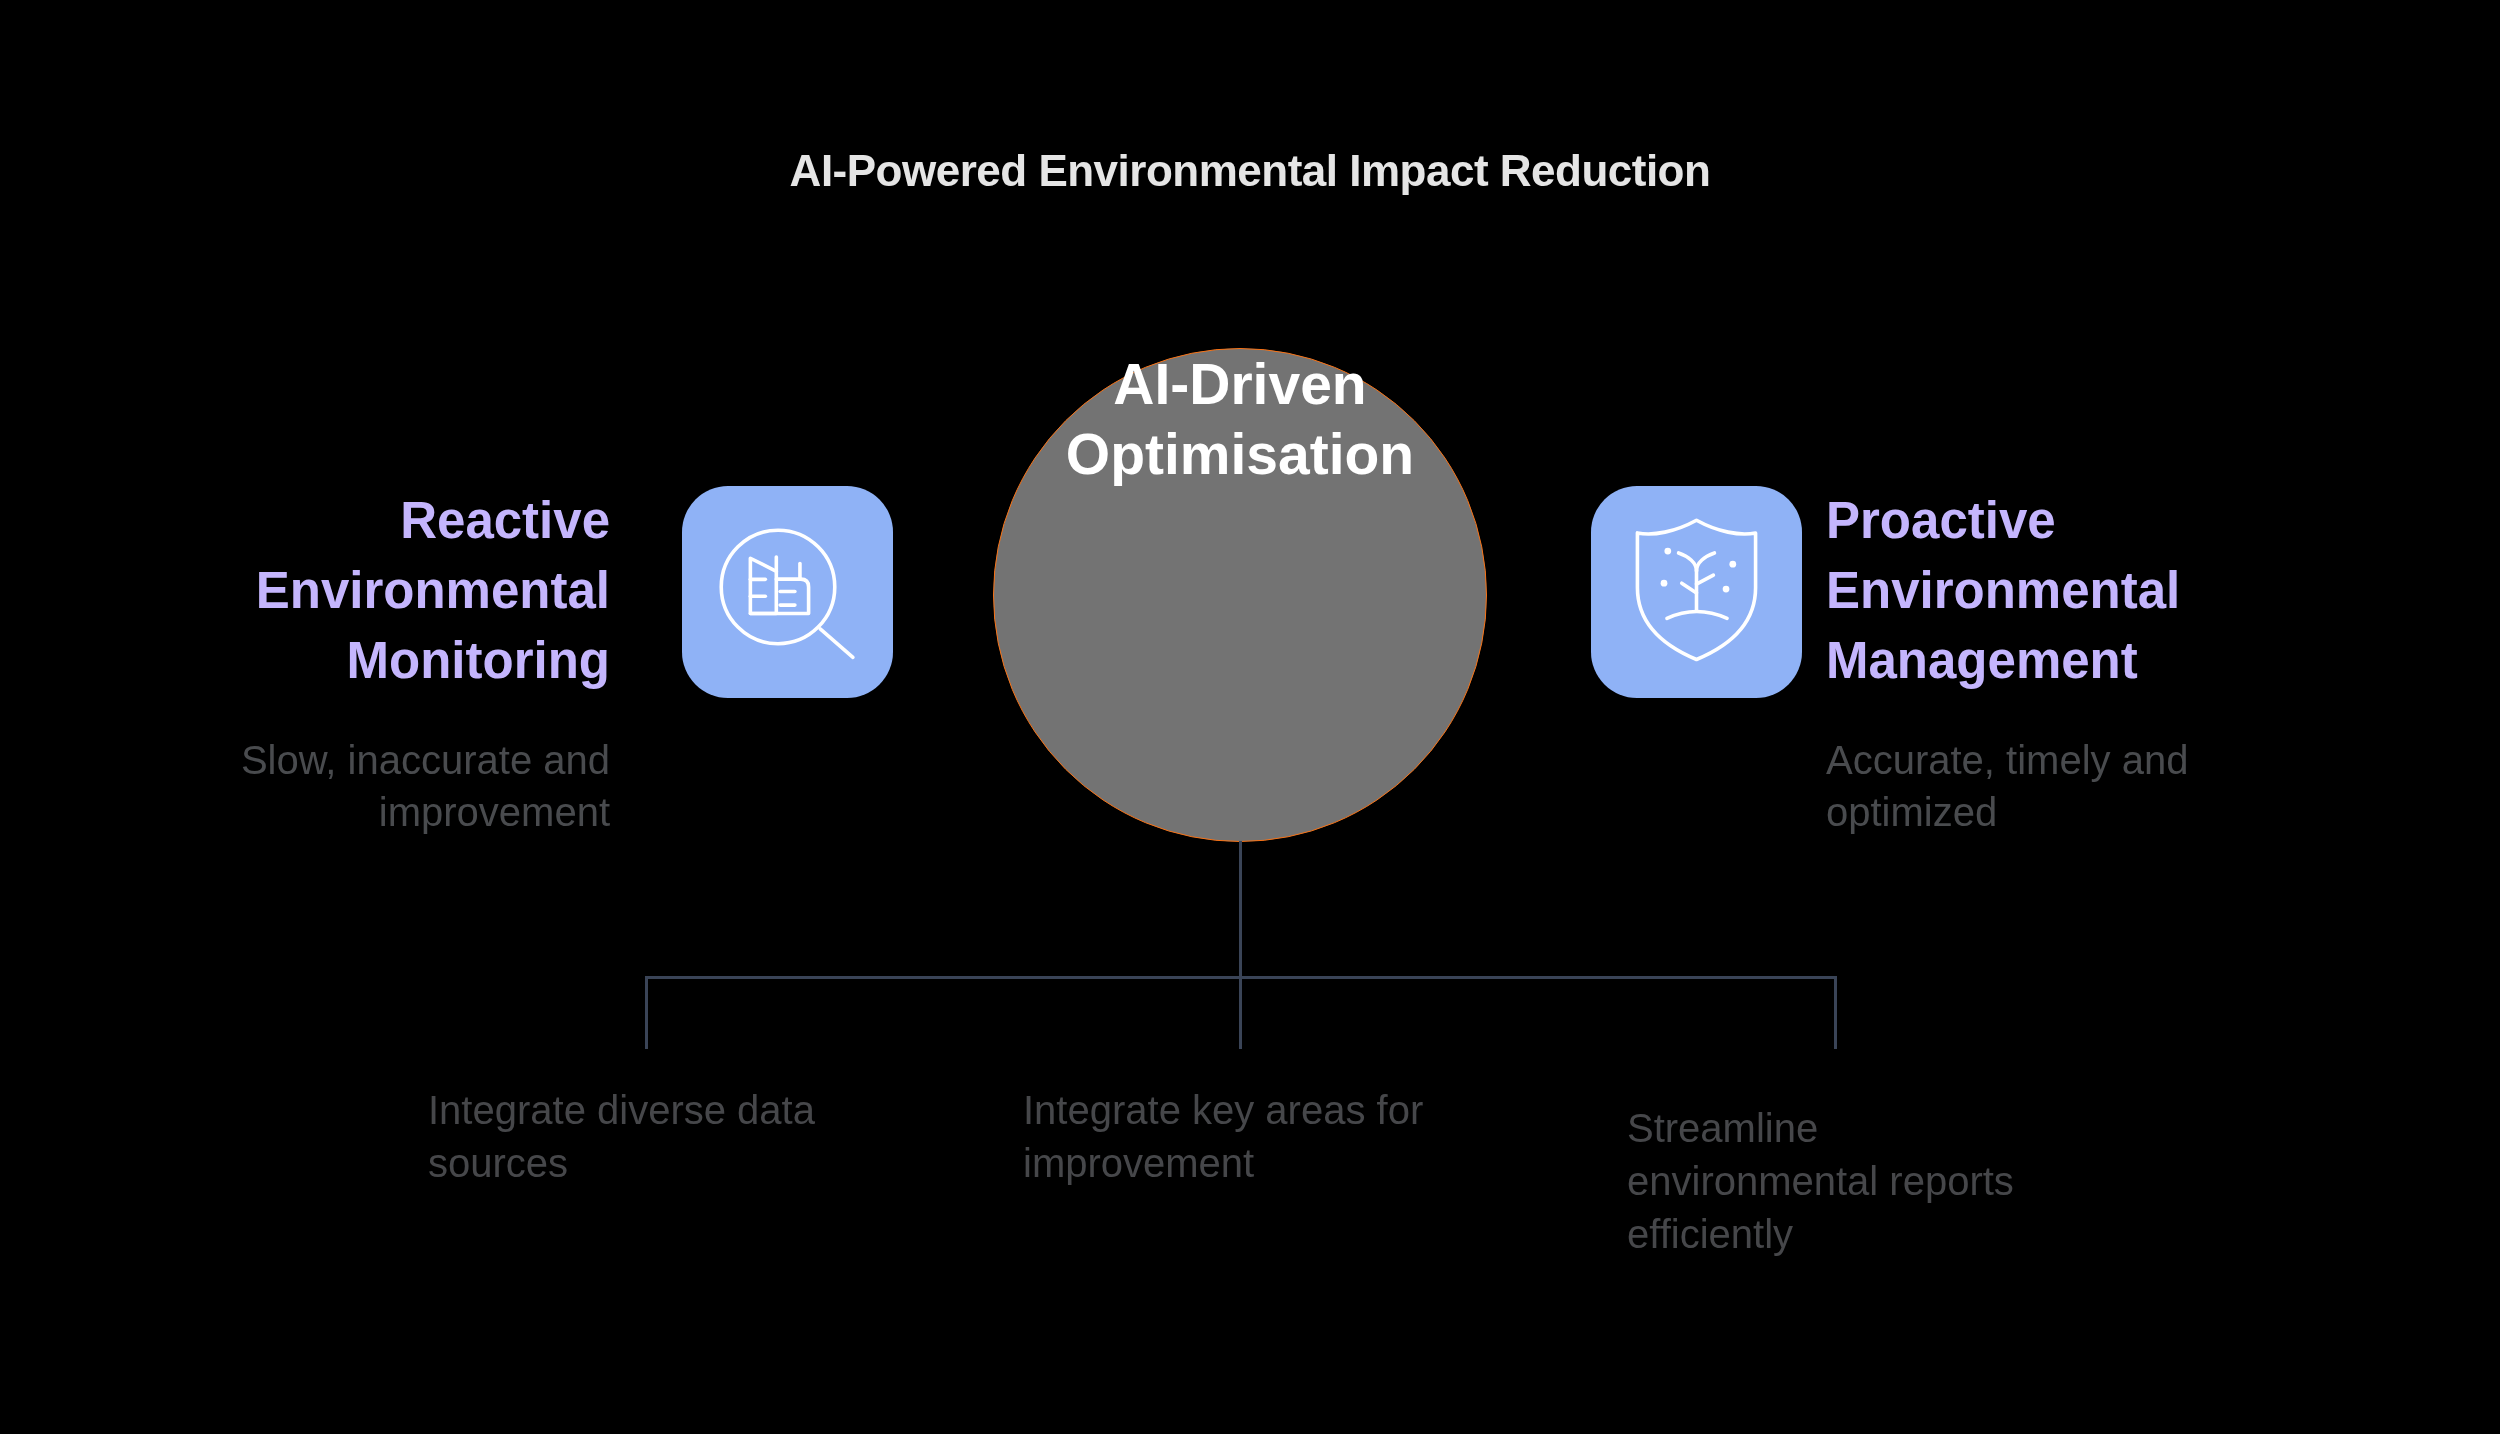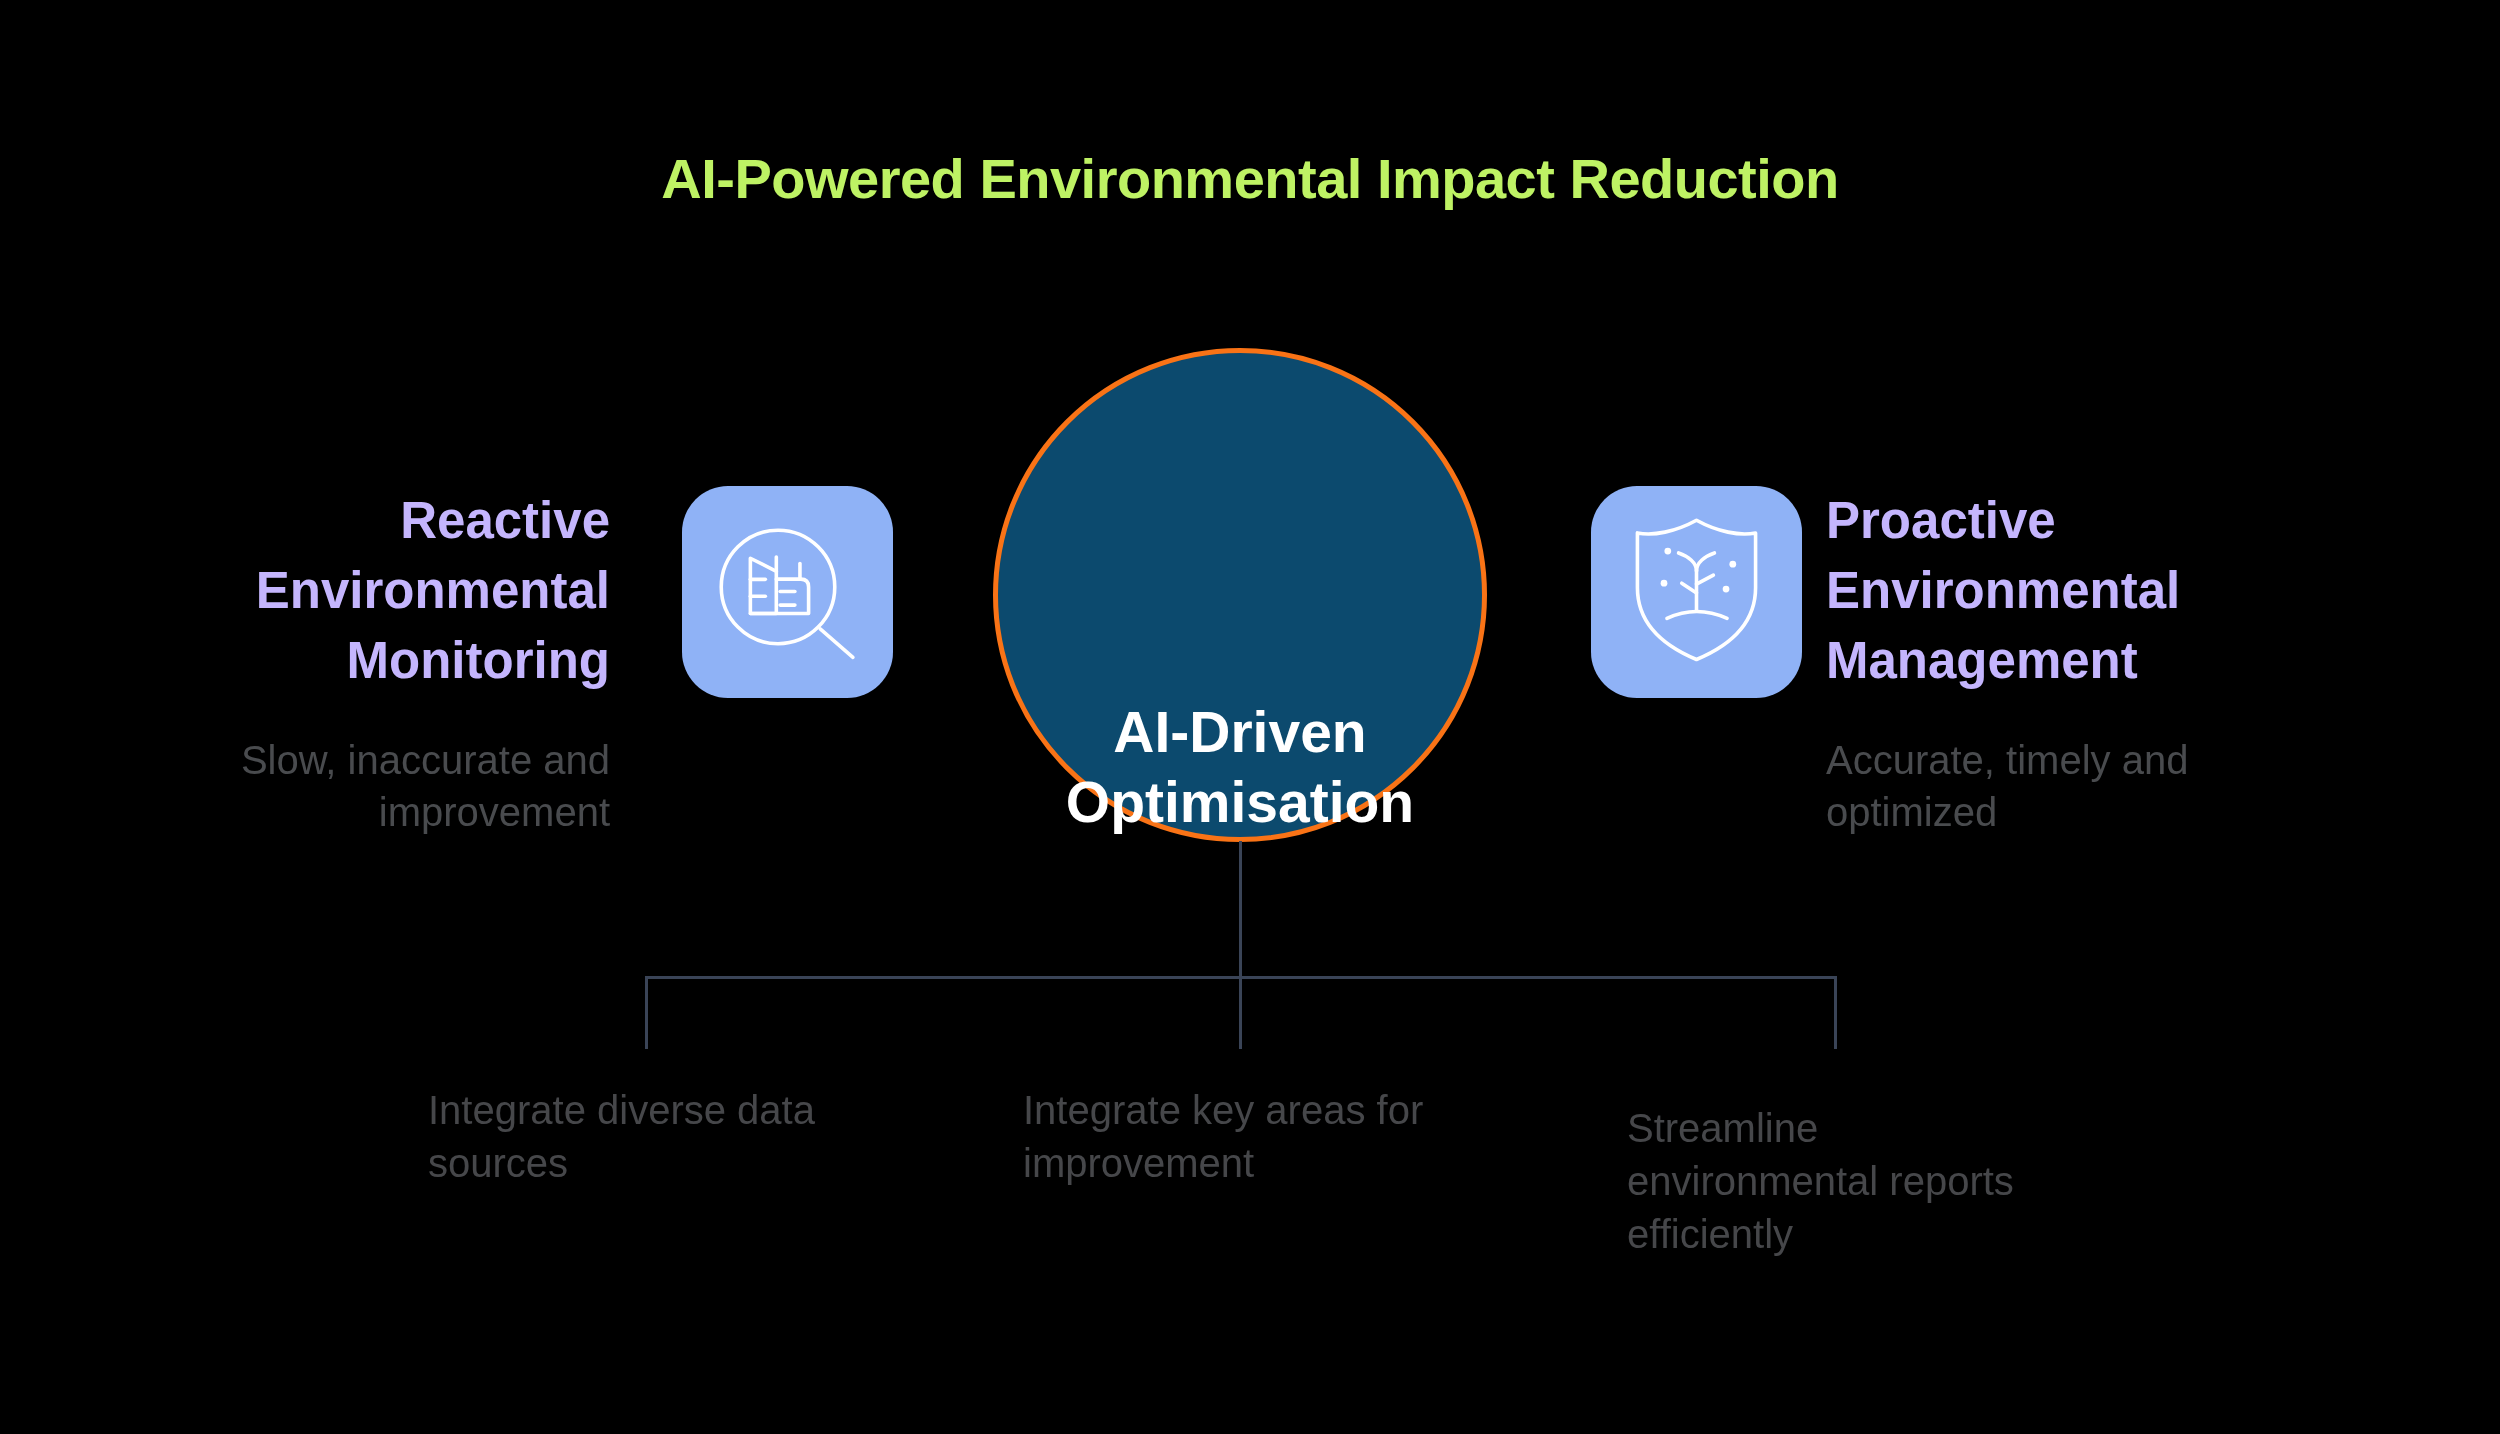--- a/index.html
+++ b/index.html
@@ -8,30 +8,30 @@
     background:#000000;
     font-family:"Liberation Sans","DejaVu Sans",sans-serif;
     position:relative;overflow:hidden;
   }
   .abs{position:absolute;}
 
   
   .title{
     left:0;right:0;top:146px;
     text-align:center;
-    font-size:56px;font-weight:bold;
-    color:#bef264;letter-spacing:-0.5px;
+    font-size:44px;font-weight:bold;
+    color:#e5e5e5;letter-spacing:-0.5px;
   }
 
   
   .circle{
     left:993px;top:348px;width:494px;height:494px;
-    background:#0c4a6e;border:5px solid #f97316;border-radius:50%;
+    background:#737373;border:1px solid #f97316;border-radius:50%;
     box-sizing:border-box;
-    display:flex;align-items:flex-end;justify-content:center;
+    display:flex;align-items:flex-start;justify-content:center;
   }
   .circle-label{
     width:420px;text-align:center;
     font-size:57px;line-height:70px;font-weight:bold;color:#ffffff;
   }
 
   
   .tile{
     width:211px;height:212px;border-radius:46px;background:#8fb2f6;
     display:flex;align-items:center;justify-content:center;

